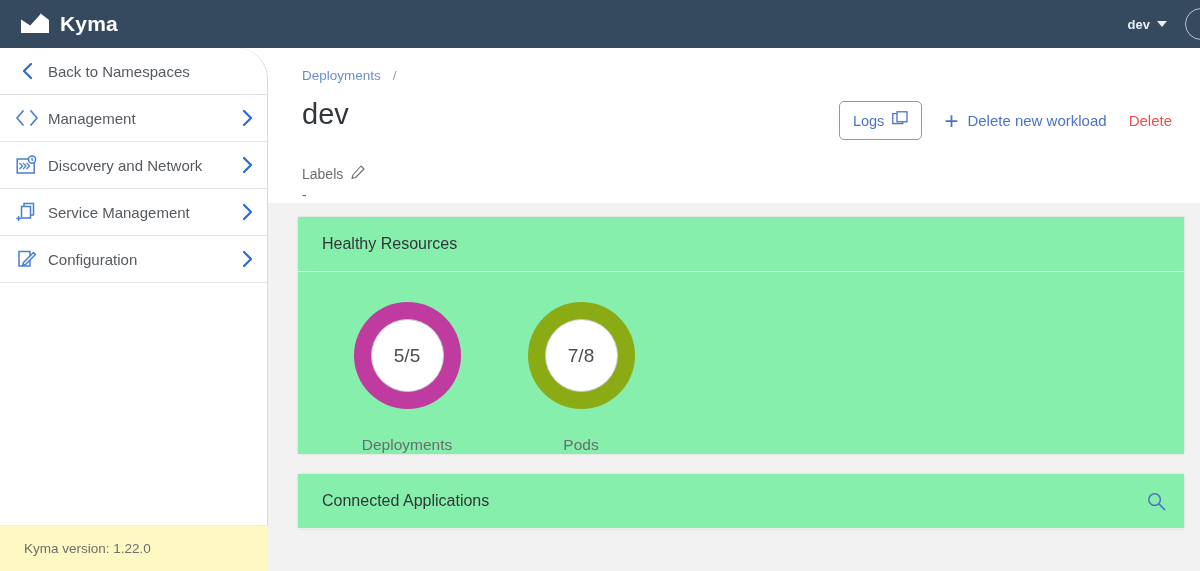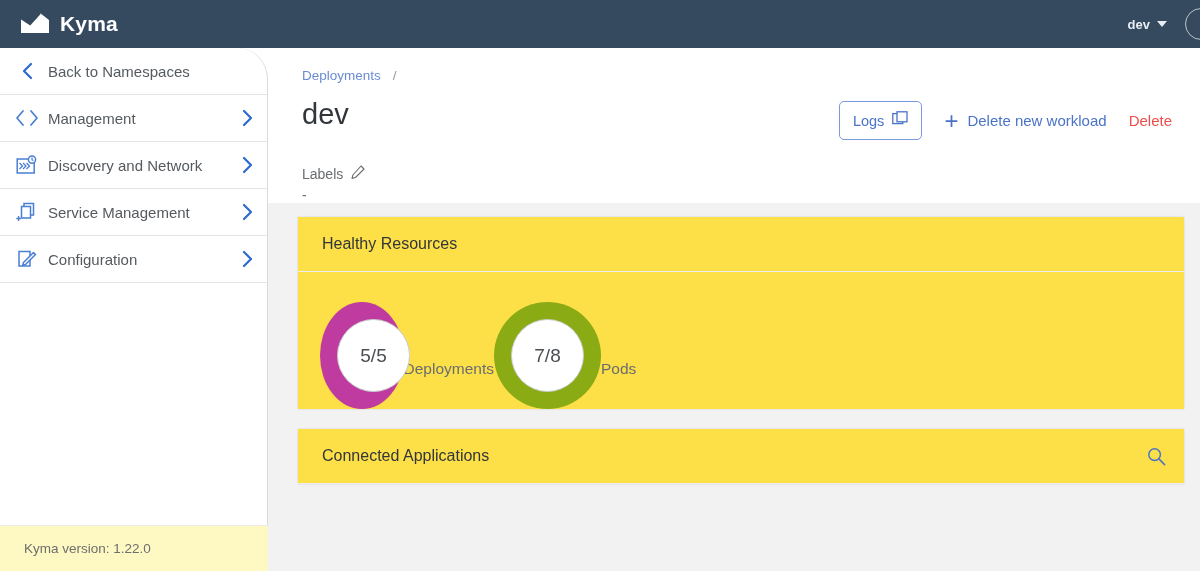--- a/index.html
+++ b/index.html
@@ -64,29 +64,29 @@
   .plus-sign{ font-size:24px; line-height:.8; font-weight:400; }
   .btn-danger{ color:#ee4d4d; font-size:15px; cursor:pointer; }
   .labels-row{ display:flex; align-items:center; gap:8px; margin-top:25px; }
   .labels-text{ font-size:14px; color:#6a6d70; }
   .labels-value{ font-size:14px; color:#6a6d70; margin-top:4px; }
 
   
   .content-area{
     background:#f2f2f2; padding:14px 16px 0 30px; height:368px;
   }
-  .card{ background:#fde047; box-shadow:0 0 2px rgba(0,0,0,.14); }
+  .card{ background:#86efac; box-shadow:0 0 2px rgba(0,0,0,.14); }
   .card-head{
     height:55px; display:flex; align-items:center;
     padding:0 18px 0 24px; border-bottom:1px solid #ededed;
   }
   .card-title{ font-size:16px; color:#32363a; }
   .search-ico{ margin-left:auto; cursor:pointer; display:flex; }
   .card-body{ padding:30px 0 0 0; display:flex; }
-  .metric{ width:174px; display:flex; flex-direction:row; align-items:center; }
+  .metric{ width:174px; display:flex; flex-direction:column; align-items:center; }
   .metric:first-child{ margin-left:22px; }
   .donut{ position:relative; width:107px; height:107px; border-radius:50%; }
   .donut-hole{
     position:absolute; left:17px; top:17px; width:73px; height:73px;
     background:#fff; border-radius:50%; border:1px solid #c8ccce;
     display:flex; align-items:center; justify-content:center;
     font-size:19px; color:#4a4f54;
   }
   .metric-label{ margin-top:27px; font-size:15.5px; color:#6a6d70; }
   .card-spacer{ height:20px; }

